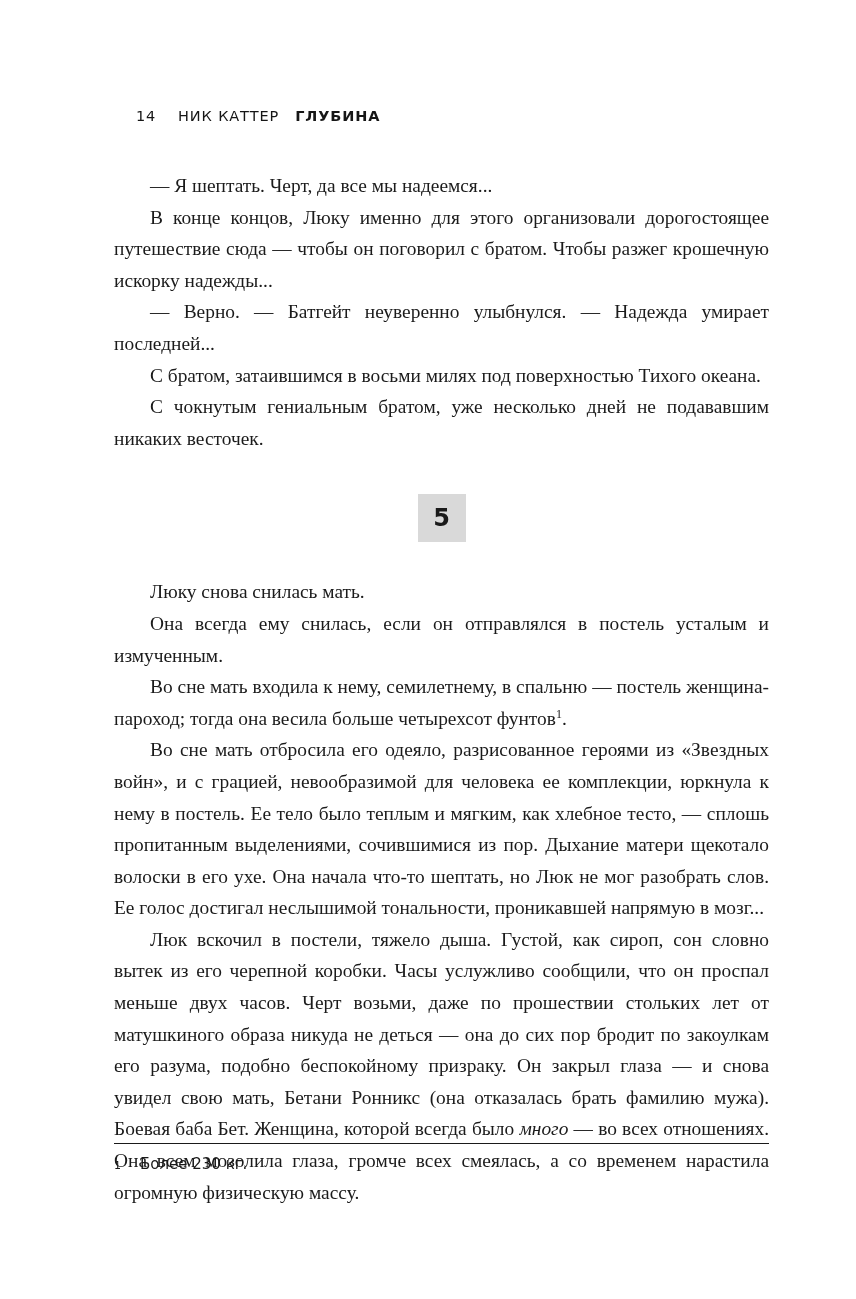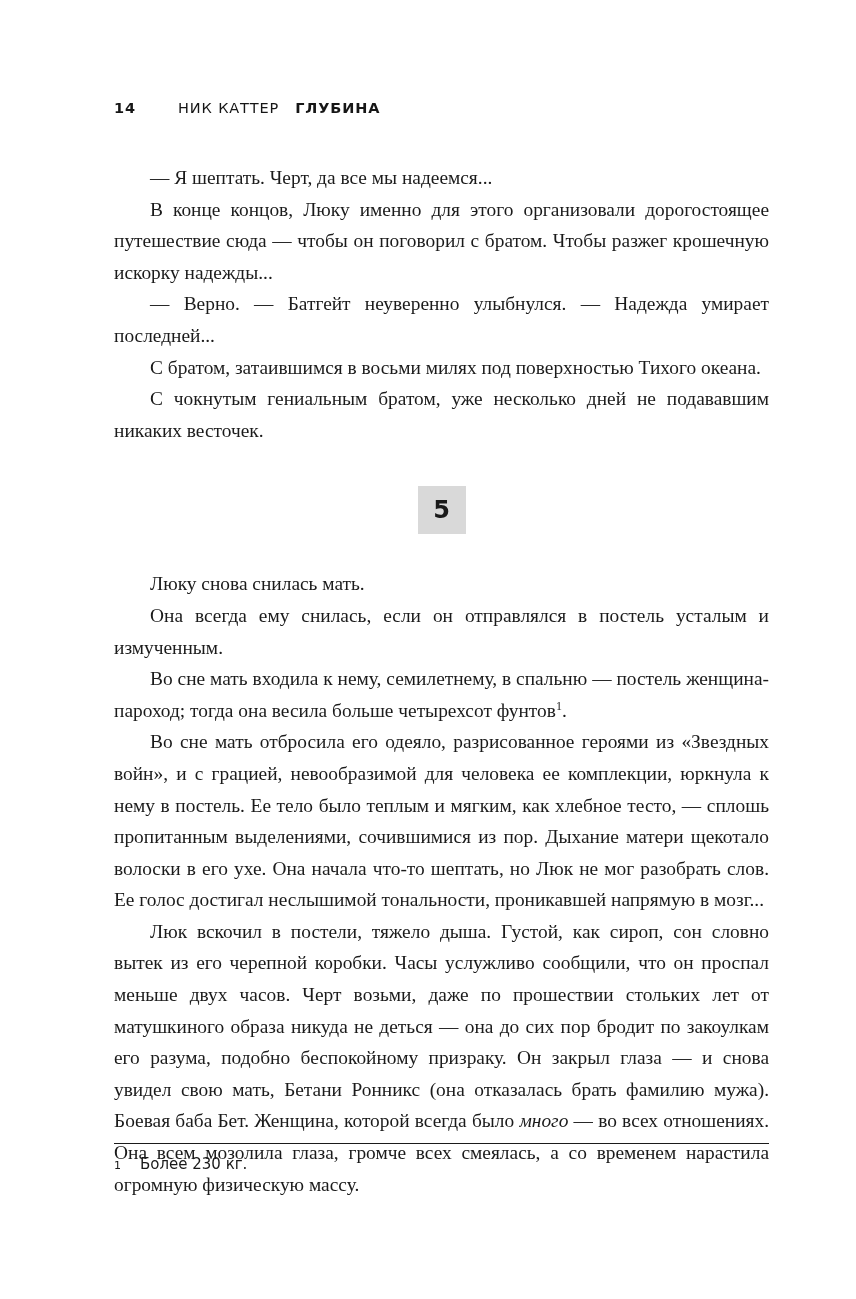--- a/index.html
+++ b/index.html
@@ -28,28 +28,30 @@
     display: flex;
     align-items: baseline;
     font-family: "DejaVu Sans", sans-serif;
     font-size: 14.5px;
     letter-spacing: 0.06em;
     color: #161616;
     margin-bottom: 46px;
   }
   .runhead .folio {
     width: 64px;
-    font-weight: 700;
+    font-weight: 400;
+    text-align: center;
   }
   .runhead .author {
     font-weight: 400;
     margin-right: 16px;
   }
   .runhead .title {
     font-weight: 700;
+    margin-top: 8px;
   }
   
   .body-text p {
     margin: 0;
     font-size: 19.4px;
     line-height: 31.6px;
     text-align: justify;
     text-indent: 36px;
     hyphens: manual;
     color: #1b1b1b;

